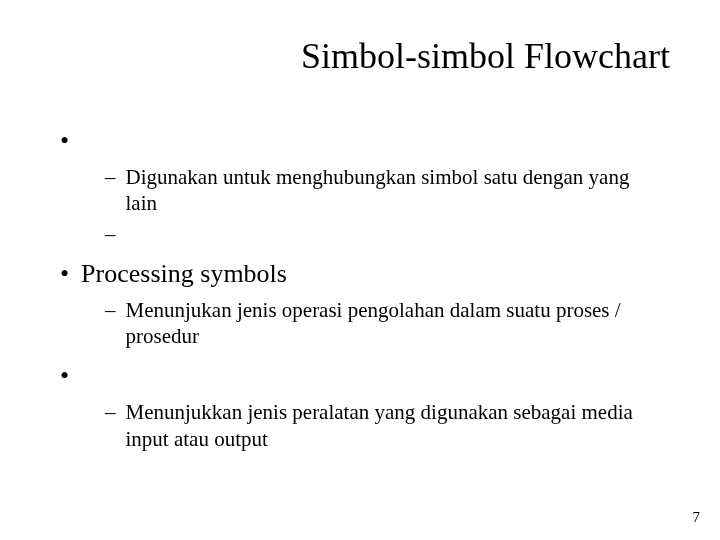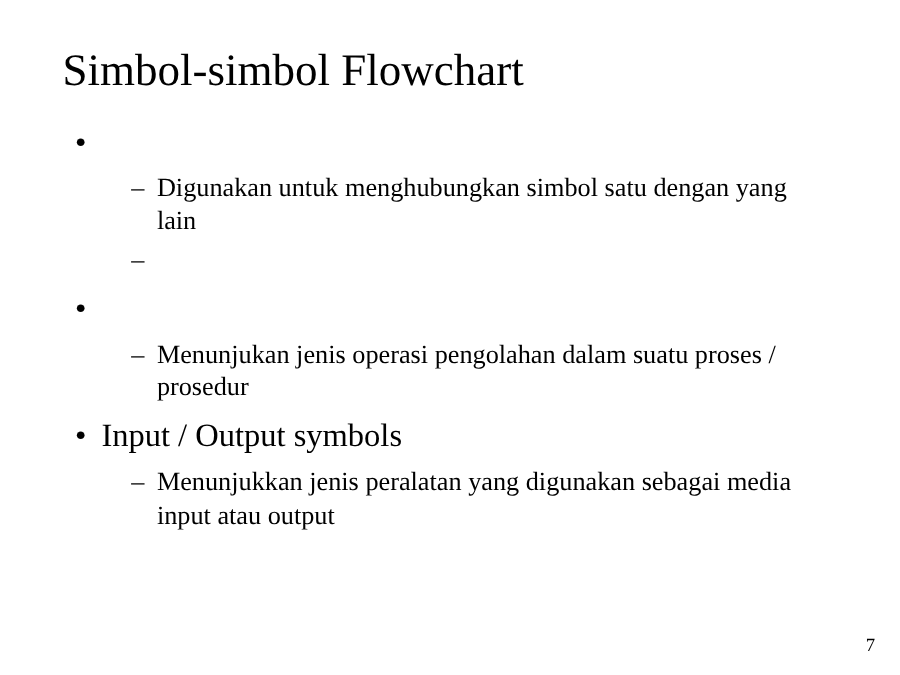--- a/index.html
+++ b/index.html
@@ -12,22 +12,22 @@
       height: 540px;
       background: #ffffff;
       font-family: "Times New Roman", Times, serif;
       color: #000000;
       position: relative;
       padding: 35px 50px 0 50px;
     }
     .title {
       font-size: 36px;
       font-weight: normal;
-      text-align: left;
-      margin-bottom: 22px;
+      text-align: right;
+      margin-bottom: 49px;
     }
     .content {
       padding-left: 10px;
     }
     .bullet-item {
       font-size: 26px;
       margin-bottom: 8px;
       display: flex;
       align-items: flex-start;
     }
@@ -74,31 +74,31 @@
       <span class="sub-mark">–</span>
       <span class="sub-text">Digunakan untuk menghubungkan simbol satu dengan yang lain</span>
     </div>
     <div class="sub-item">
       <span class="sub-mark">–</span>
     </div>
   </div>
 
   <div class="bullet-item">
     <span class="bullet-mark">•</span>
+    <span>Processing symbols</span>
   </div>
   <div class="sub-list">
     <div class="sub-item">
       <span class="sub-mark">–</span>
       <span class="sub-text">Menunjukan jenis operasi pengolahan dalam suatu proses / prosedur</span>
     </div>
   </div>
 
   <div class="bullet-item">
     <span class="bullet-mark">•</span>
-    <span>Input / Output symbols</span>
   </div>
   <div class="sub-list">
     <div class="sub-item">
       <span class="sub-mark">–</span>
       <span class="sub-text">Menunjukkan jenis peralatan yang digunakan sebagai media input atau output</span>
     </div>
   </div>
 
 </div>
 

